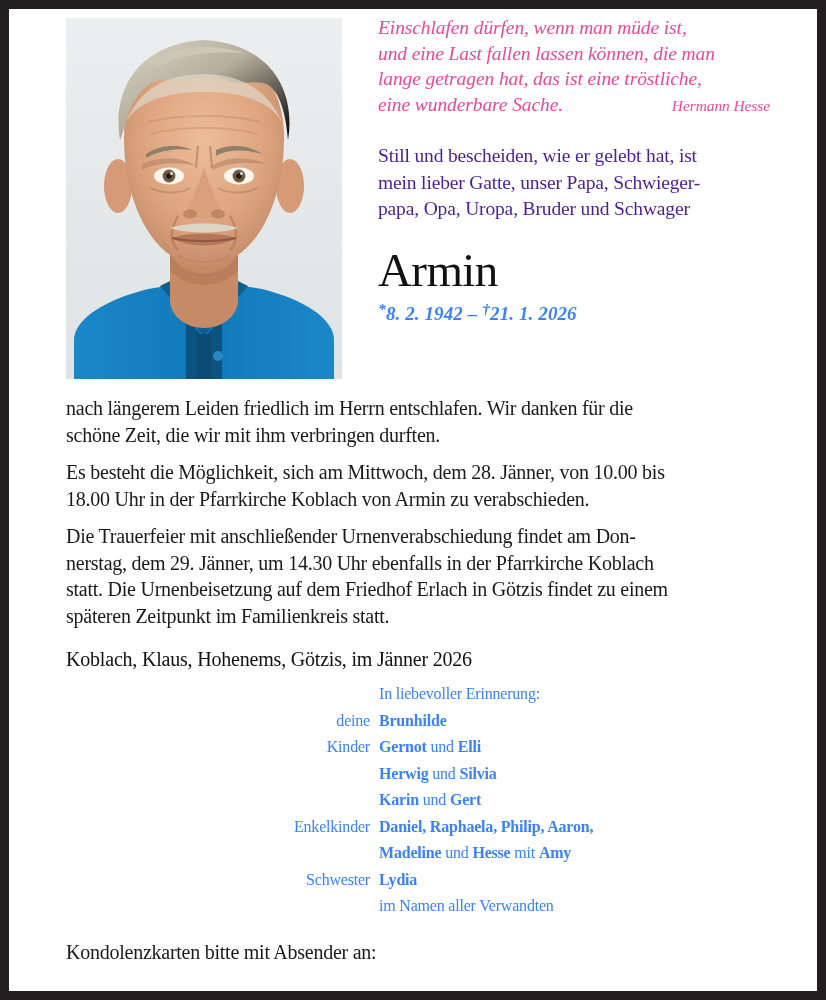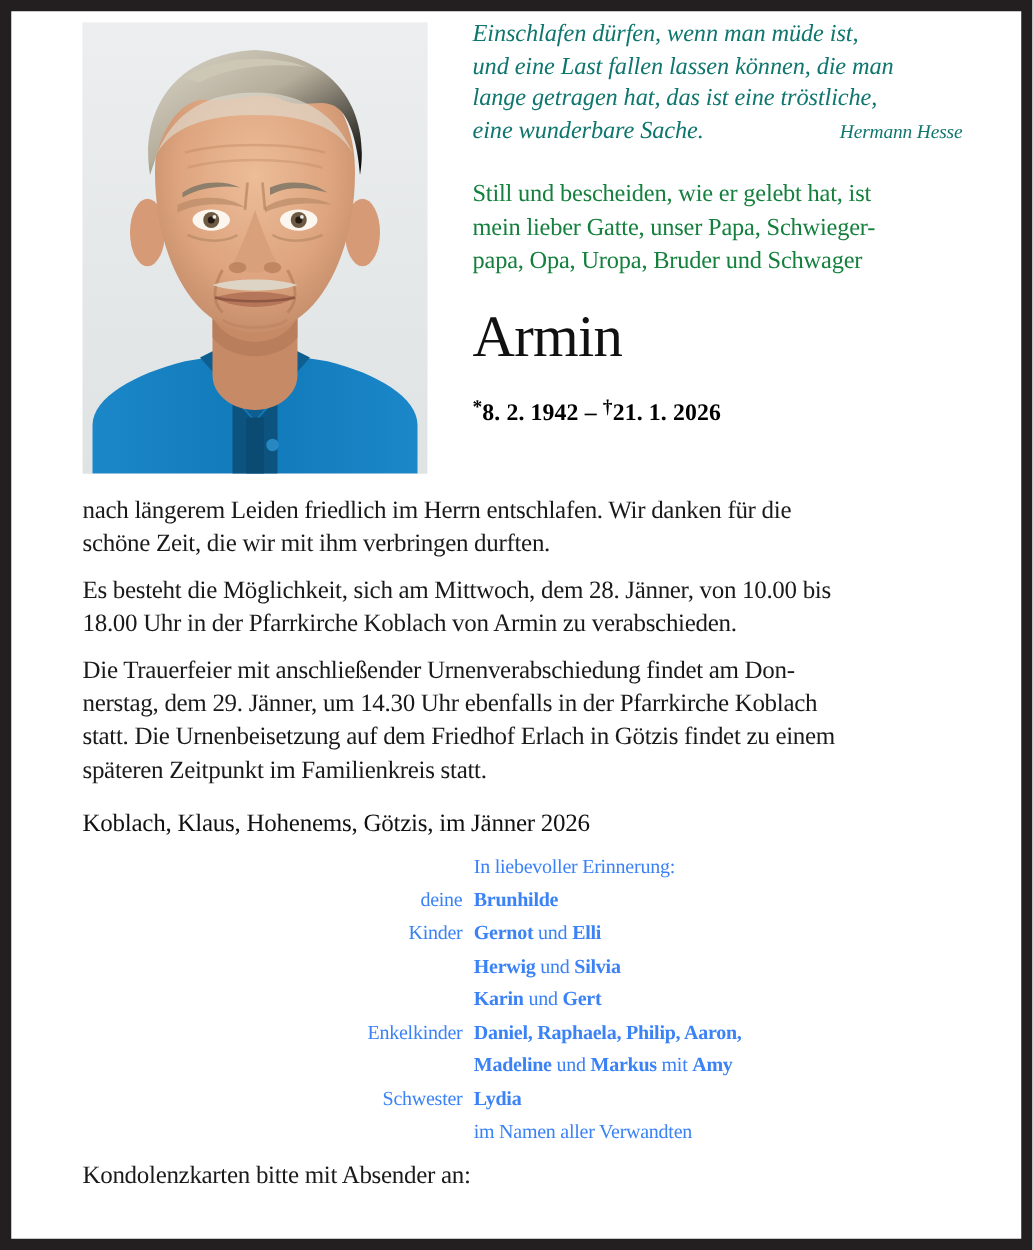--- a/index.html
+++ b/index.html
@@ -57,64 +57,65 @@
     left: 369px;
     top: 6px;
     width: 400px;
   }
 
   
   .quote {
     font-style: italic;
     font-size: 19.5px;
     line-height: 25.5px;
-    color: #0f766e;
+    color: #ec4899;
     letter-spacing: -0.1px;
   }
   .quote-line { white-space: nowrap; }
   .quote-last {
     display: flex;
     justify-content: space-between;
     align-items: baseline;
     width: 392px;
   }
   .quote-author {
     font-size: 15.5px;
     font-style: italic;
     white-space: nowrap;
   }
 
   
   .intro {
     margin-top: 25px;
     font-size: 19.5px;
     line-height: 26.5px;
-    color: #15803d;
+    color: #4c1d95;
     letter-spacing: -0.15px;
   }
   .intro-line { white-space: nowrap; }
 
   
   .name-block {
     margin-top: 22px;
     color: #111111;
   }
   .name-line {
     font-size: 47px;
     line-height: 51px;
     letter-spacing: -0.6px;
     white-space: nowrap;
   }
   .dates {
-    margin-top: 24px;
+    margin-top: 7px;
     font-size: 19px;
     font-weight: bold;
     letter-spacing: 0.1px;
     white-space: nowrap;
-    color: #000000;
+    color: #3b82f6;
+    font-style: italic;
   }
   .dates sup {
     font-size: 0.82em;
     vertical-align: 0.38em;
     line-height: 0;
   }
 
   
   .body-zone {
     position: absolute;
@@ -160,21 +161,21 @@
   }
   .fam-value {
     flex: 1 1 auto;
     white-space: nowrap;
     letter-spacing: -0.2px;
   }
   .fam-value b { font-weight: bold; }
 
   
   .closing {
-    margin-top: 7px;
+    margin-top: 19px;
     font-size: 20px;
     line-height: 26.5px;
     color: #1a1a1a;
     letter-spacing: -0.25px;
   }
   .closing .l { white-space: nowrap; display: block; }
 </style>
 </head>
 <body>
 
@@ -350,21 +351,21 @@
             <div class="fam-row">
               <div class="fam-label"></div>
               <div class="fam-value"><b>Karin</b> und <b>Gert</b></div>
             </div>
             <div class="fam-row">
               <div class="fam-label">Enkelkinder</div>
               <div class="fam-value"><b>Daniel, Raphaela, Philip, Aaron,</b></div>
             </div>
             <div class="fam-row">
               <div class="fam-label"></div>
-              <div class="fam-value"><b>Madeline</b> und <b>Markus</b> mit <b>Amy</b></div>
+              <div class="fam-value"><b>Madeline</b> und <b>Hesse</b> mit <b>Amy</b></div>
             </div>
             <div class="fam-row">
               <div class="fam-label">Schwester</div>
               <div class="fam-value"><b>Lydia</b></div>
             </div>
             <div class="fam-row">
               <div class="fam-label"></div>
               <div class="fam-value">im Namen aller Verwandten</div>
             </div>
           </div>

